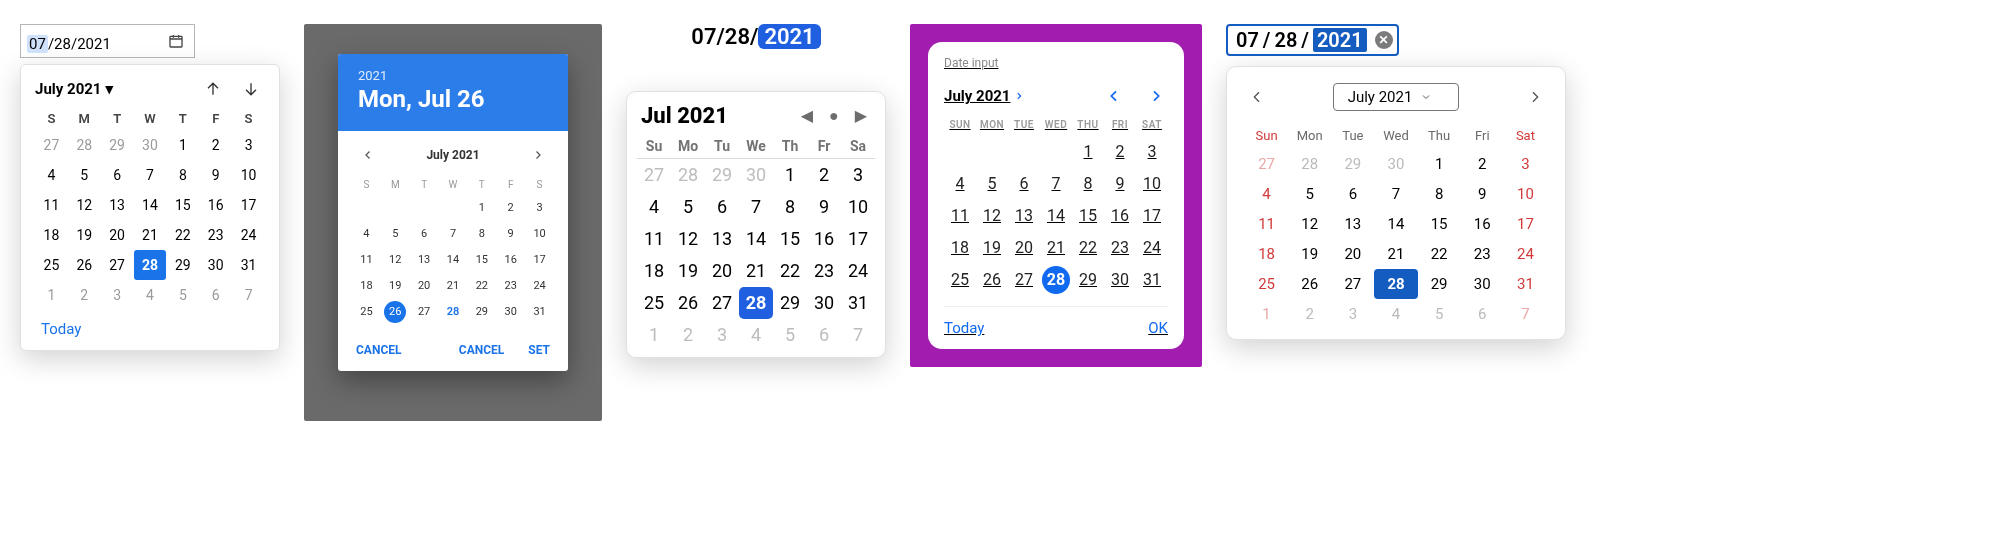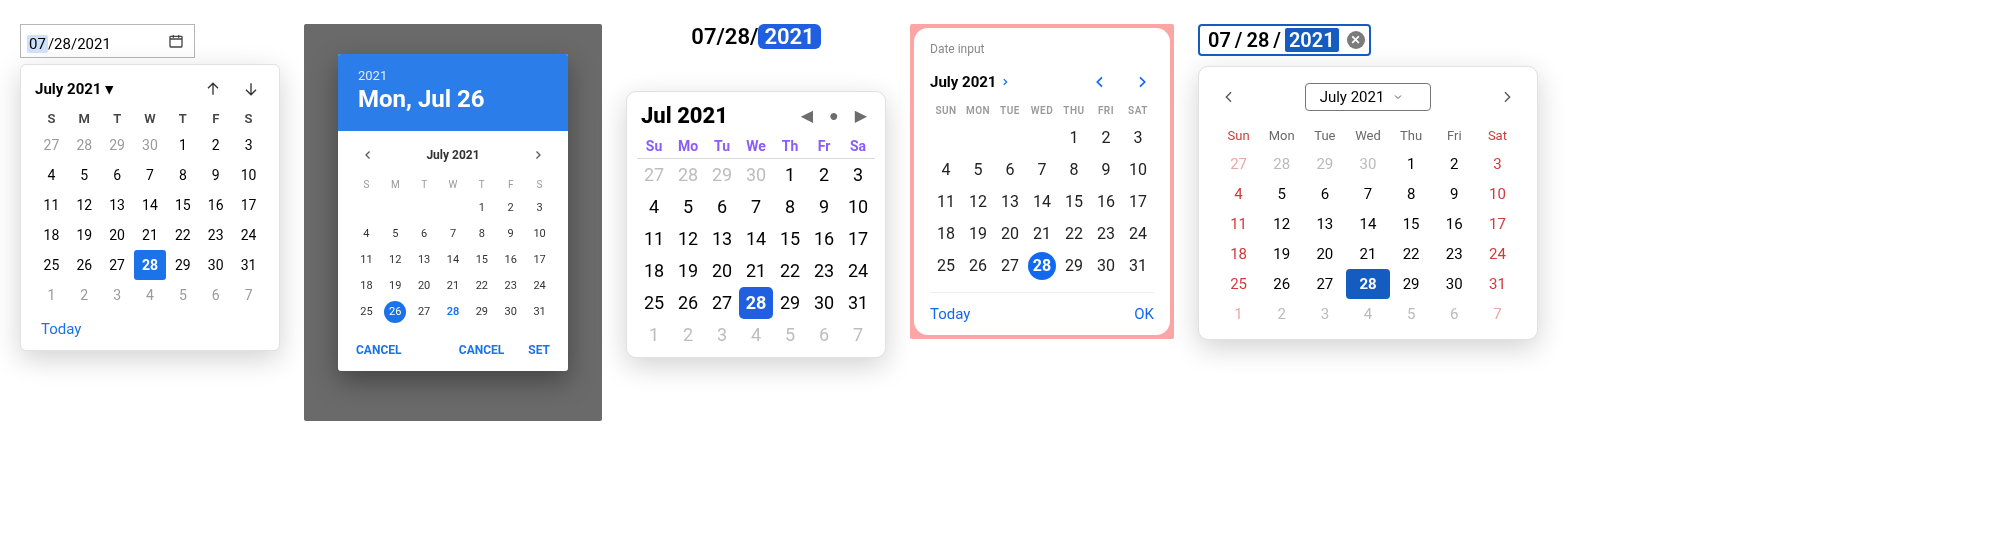--- a/index.html
+++ b/index.html
@@ -49,27 +49,27 @@
 
   
   #p3{width:260px;}
   #p3 .inwrap{text-align:center;margin-bottom:6px;}
   #p3 .input{font-size:22px;font-weight:600;display:inline-flex;align-items:center;}
   #p3 .input .yy{background:#1f5fe0;color:#fff;border-radius:6px;padding:0 6px;}
   #p3 .pop{border-radius:10px;padding:10px 10px 6px;}
   #p3 .phead{display:flex;align-items:center;justify-content:space-between;padding:0 4px 4px;}
   #p3 .ptitle{font-size:22px;font-weight:800;}
   #p3 .navset{display:flex;align-items:center;gap:8px;color:#6d6d6d;}
-  #p3 .dow{border-bottom:1px solid #d9d9d9;font-size:14px;font-weight:700;color:#8b5cf6;height:26px;line-height:26px;}
+  #p3 .dow{border-bottom:1px solid #d9d9d9;font-size:14px;font-weight:700;color:#737373;height:26px;line-height:26px;}
   #p3 .c{font-size:18px;height:32px;line-height:32px;}
   #p3 .other{color:#bdbdbd;}
   #p3 .sel{background:#1f5fe0;color:#fff;font-weight:700;border-radius:5px;}
 
   
-  #p4{background:#fca5a5;padding:4px;border-radius:2px;}
+  #p4{background:#a21caf;padding:18px;border-radius:2px;text-decoration:underline;}
   #p4 .card{width:256px;background:#fff;border-radius:14px;padding:14px 16px 12px;}
   #p4 .lbl{font-size:12px;color:#8a8a8a;}
   #p4 .nav{display:flex;align-items:center;justify-content:space-between;margin-top:14px;}
   #p4 .nav .t{font-size:15px;font-weight:700;display:flex;align-items:center;gap:4px;}
   #p4 .nav .arrows{display:flex;gap:18px;}
   #p4 .dow{font-size:10px;letter-spacing:.5px;color:#9a9a9a;font-weight:600;height:22px;line-height:22px;margin-top:6px;}
   #p4 .c{font-size:16px;height:32px;line-height:32px;color:#222;}
   #p4 .sel span{background:#1169f0;color:#fff;display:inline-flex;width:28px;height:28px;border-radius:50%;align-items:center;justify-content:center;font-weight:700;}
   #p4 .acts{display:flex;justify-content:space-between;border-top:1px solid #eee;margin-top:10px;padding-top:12px;color:#1169f0;font-size:15px;}
 

